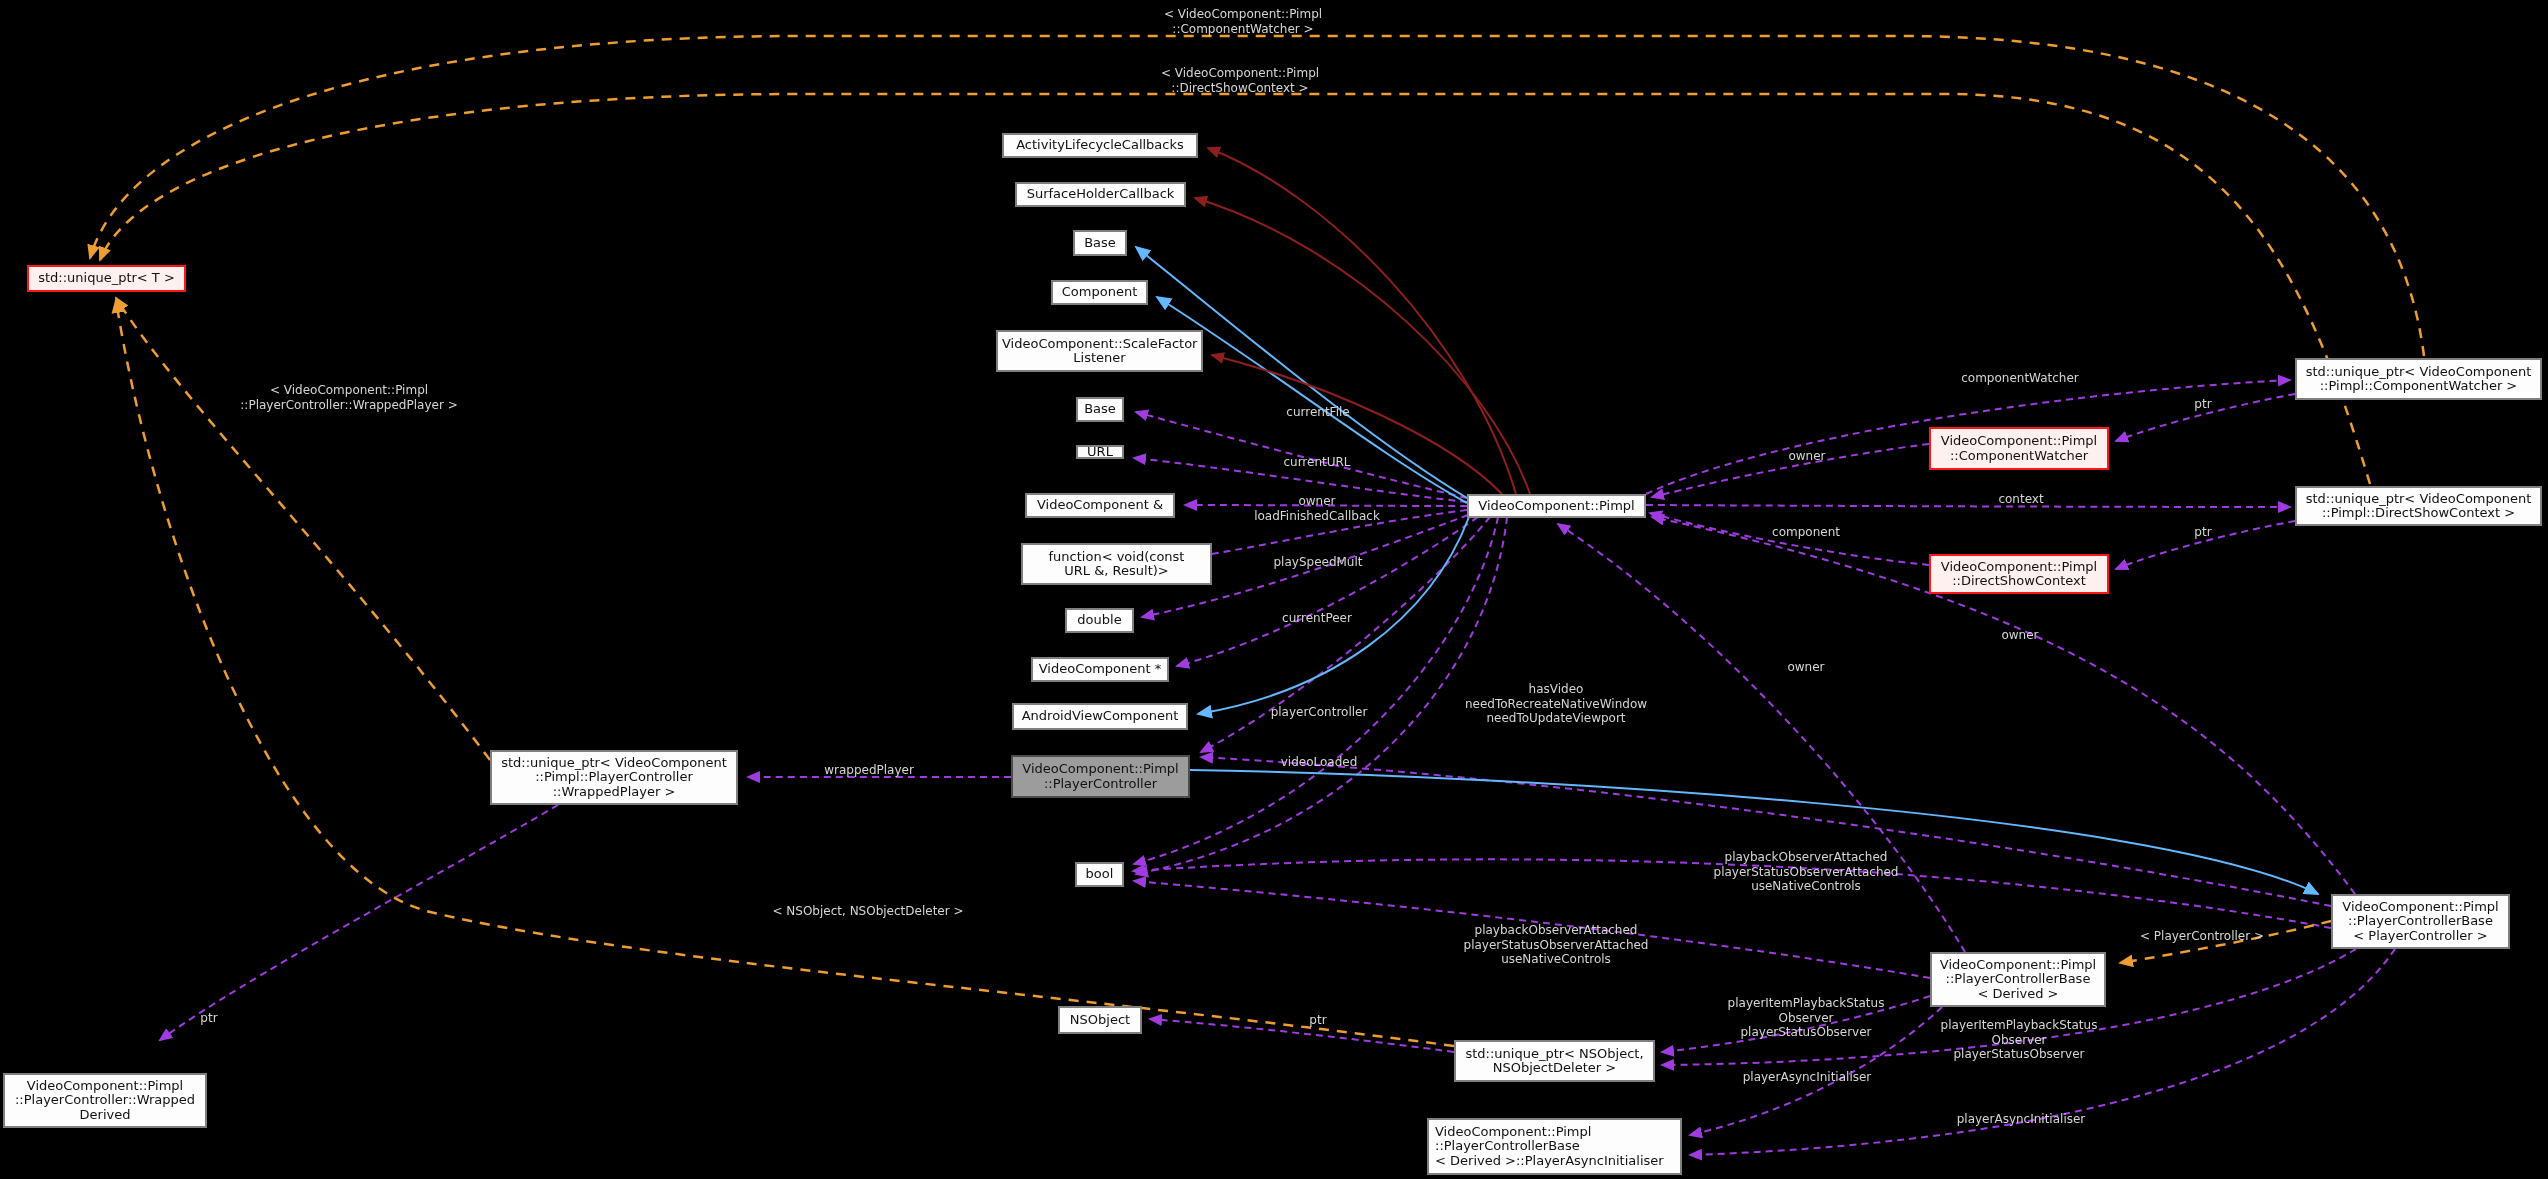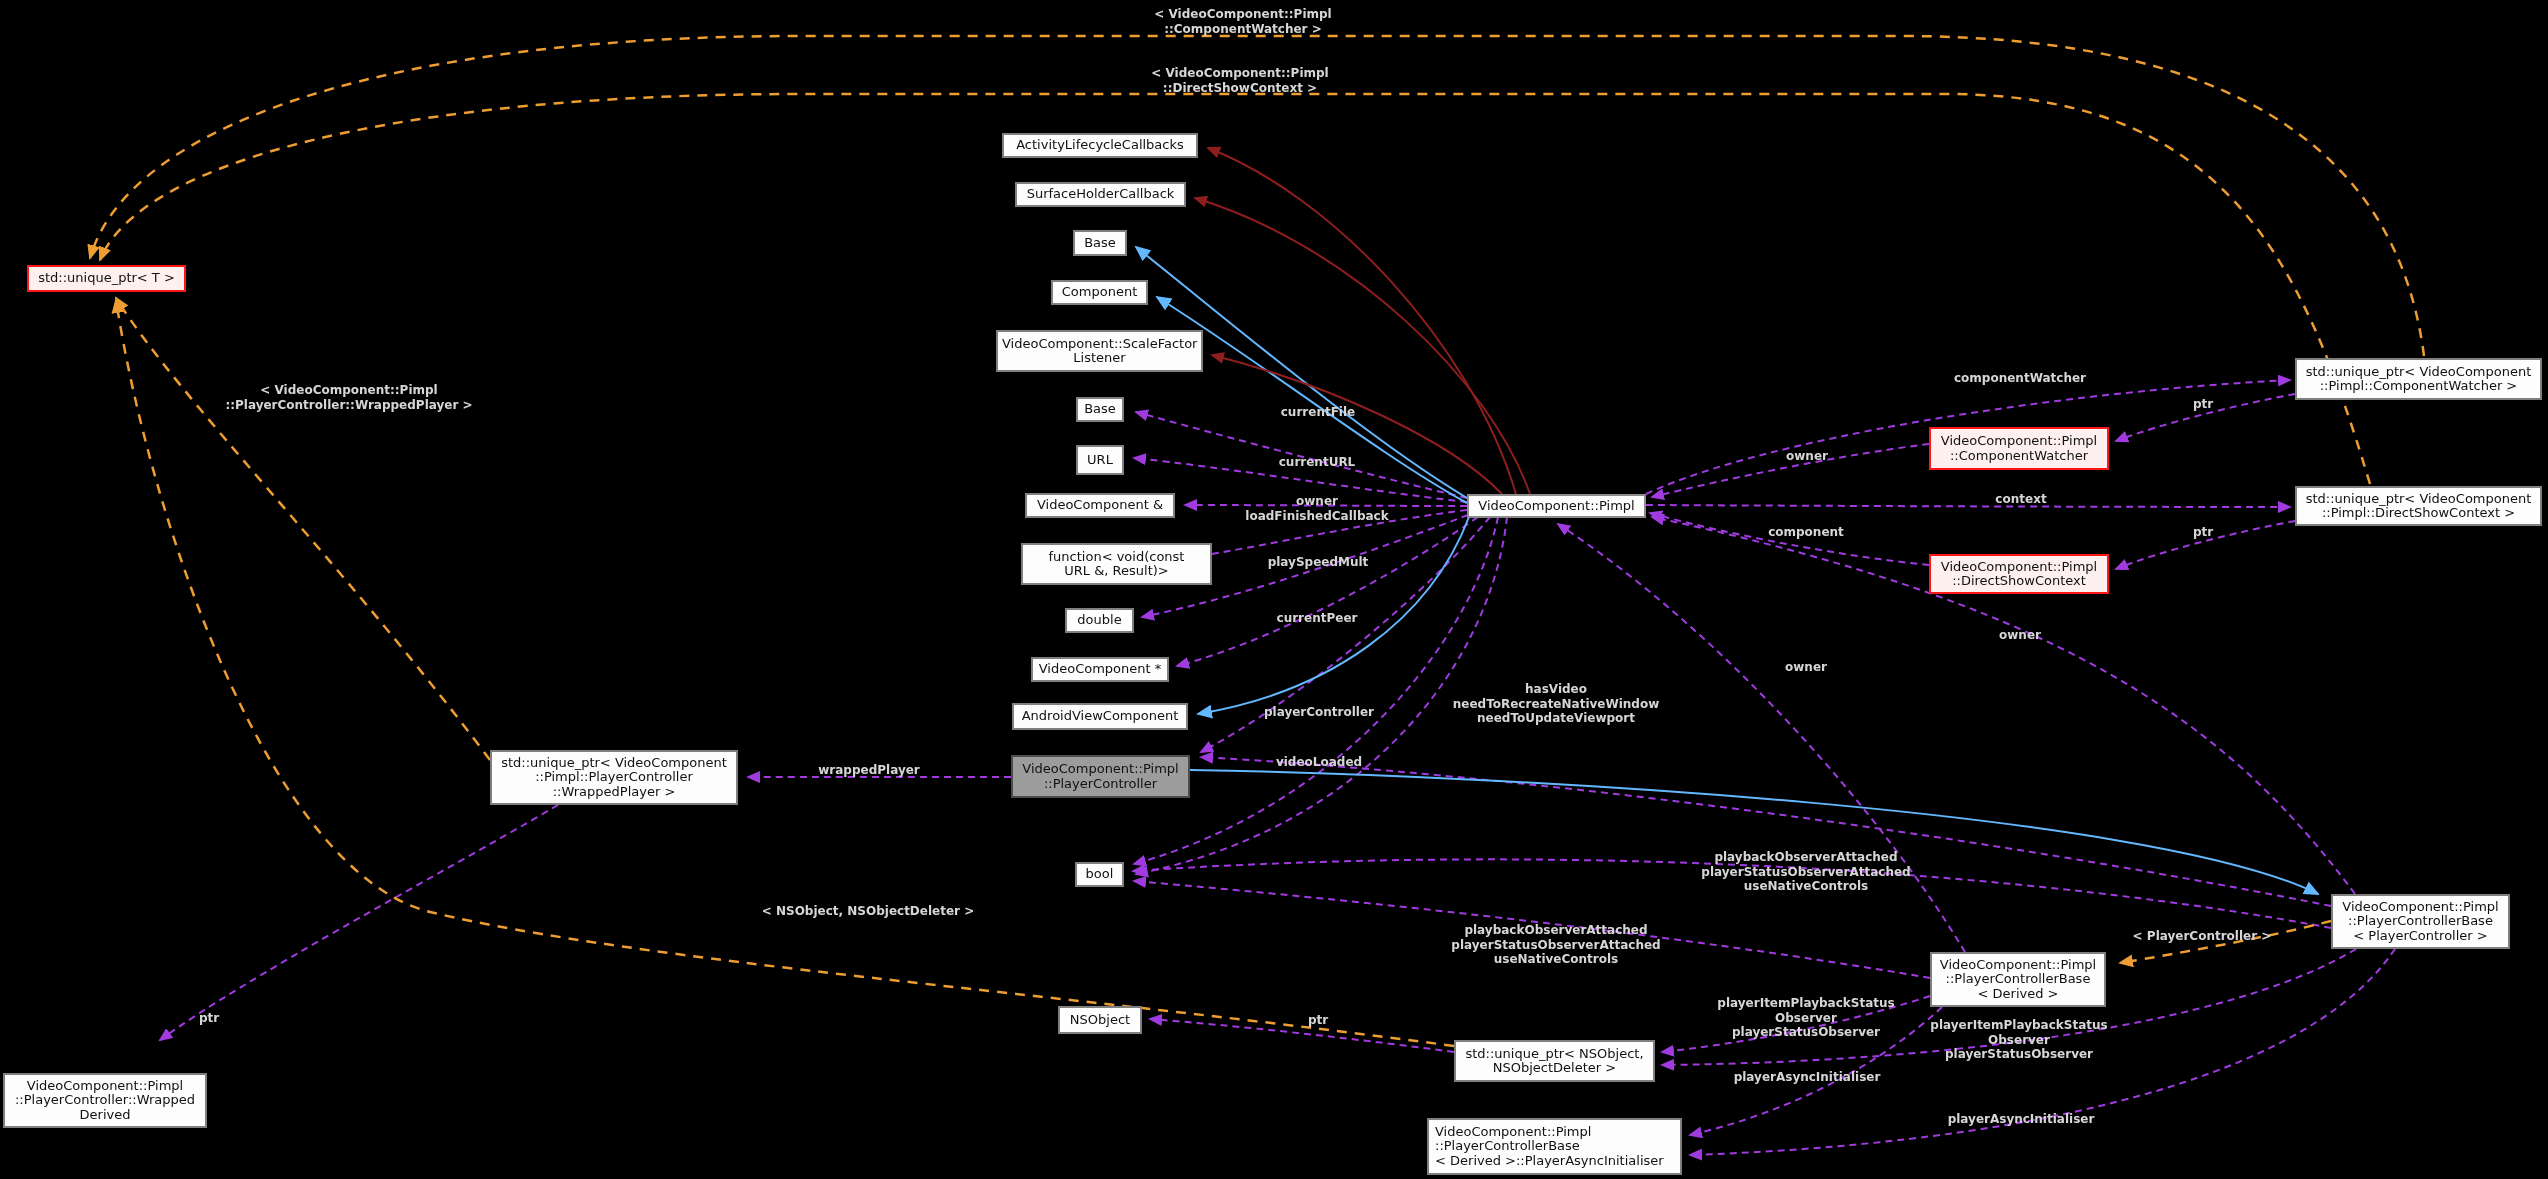--- a/index.html
+++ b/index.html
@@ -9,21 +9,21 @@
   .node{position:absolute;display:flex;flex-direction:column;justify-content:center;
         background:#fdfdfd;border:2px solid #7f7f7f;box-sizing:border-box;
         color:#111;font-size:13px;line-height:14.5px;text-align:center;z-index:3;cursor:pointer;}
   .node .ln{white-space:nowrap;padding:0 4px;}
   .node.red{border-color:#ff1616;background:#fff0f0;}
   .node.gray{background:#9c9c9c;border-color:#4c4c4c;cursor:default;}
   .node.main{border-color:#8c8c8c;}
   .node.leftalign{text-align:left;}
   .node.leftalign .ln{padding:0 6px;}
   .elabel{position:absolute;transform:translate(-50%,-50%);color:#d6d6d6;font-size:12px;
-          font-weight:bold;line-height:14.5px;text-align:center;white-space:nowrap;z-index:2;}
+          font-weight:normal;line-height:14.5px;text-align:center;white-space:nowrap;z-index:2;}
 </style>
 </head>
 <body>
 
 <div id="canvas">
 
 <svg id="edges" viewBox="0 0 2548 1179">
   <defs>
     <marker id="ap" markerUnits="userSpaceOnUse" markerWidth="16" markerHeight="12" refX="12" refY="6" orient="auto">
           <path d="M0,0 L14,6 L0,12 z" fill="#A03BE0"></path>
@@ -102,21 +102,21 @@
 <div class="node" style="left:1051px;top:280px;width:97px;height:25px">
   <div class="ln">Component</div>
 </div>
 <div class="node" style="left:996px;top:330px;width:207px;height:42px">
   <div class="ln">VideoComponent::ScaleFactor</div>
   <div class="ln">Listener</div>
 </div>
 <div class="node" style="left:1076px;top:397px;width:48px;height:25px">
   <div class="ln">Base</div>
 </div>
-<div class="node" style="left:1076px;top:445px;width:48px;height:30px">
+<div class="node" style="left:1076px;top:445px;width:48px;height:14px">
   <div class="ln">URL</div>
 </div>
 <div class="node" style="left:1025px;top:493px;width:150px;height:25px">
   <div class="ln">VideoComponent &amp;</div>
 </div>
 <div class="node" style="left:1021px;top:543px;width:191px;height:42px">
   <div class="ln">function&lt; void(const</div>
   <div class="ln">URL &amp;, Result)&gt;</div>
 </div>
 <div class="node" style="left:1065px;top:608px;width:69px;height:25px">

